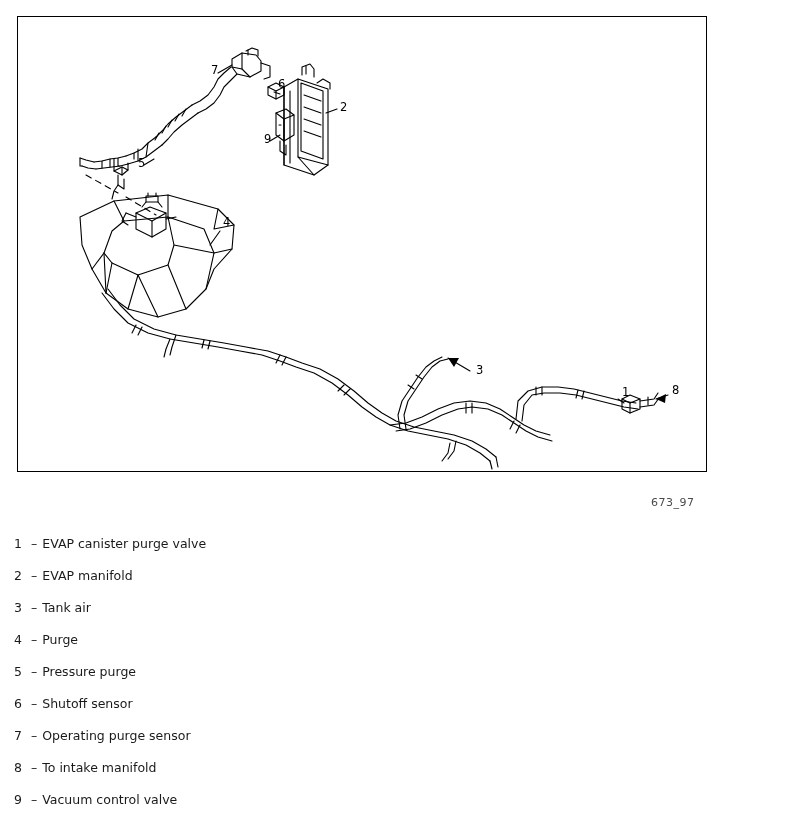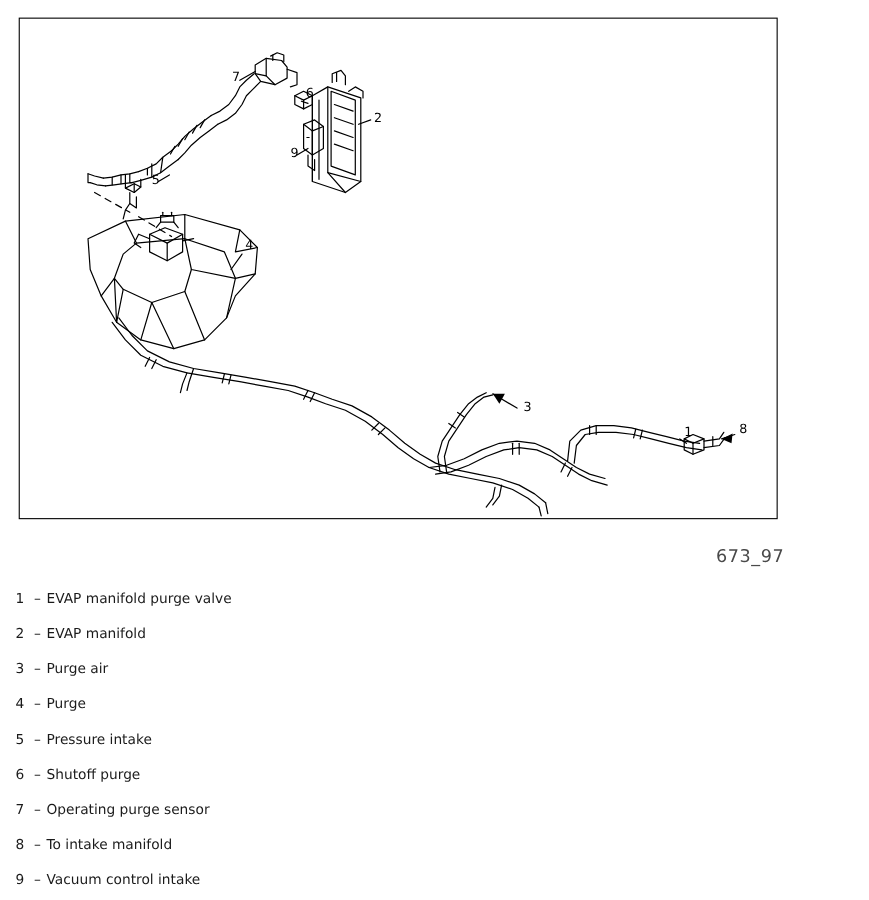--- a/index.html
+++ b/index.html
@@ -26,21 +26,21 @@
   }
   #figure-svg {
     position: absolute;
     left: 0;
     top: 0;
   }
   .fig-id {
     position: absolute;
     left: 651px;
     top: 496px;
-    font-size: 16px;
+    font-size: 11px;
     color: #4a4a4a;
     letter-spacing: 0.5px;
   }
   #legend {
     position: absolute;
     left: 14px;
     top: 536px;
     width: 700px;
   }
   .legend-row {
@@ -265,55 +265,55 @@
       </g>
   </svg>
 </div>
 
 <div class="fig-id">673_97</div>
 
 <div id="legend">
     <div class="legend-row">
       <span class="legend-num">1</span>
       <span class="legend-dash">–</span>
-      <span class="legend-label">EVAP manifold purge valve</span>
+      <span class="legend-label">EVAP canister purge valve</span>
     </div>
     <div class="legend-row">
       <span class="legend-num">2</span>
       <span class="legend-dash">–</span>
       <span class="legend-label">EVAP manifold</span>
     </div>
     <div class="legend-row">
       <span class="legend-num">3</span>
       <span class="legend-dash">–</span>
-      <span class="legend-label">Purge air</span>
+      <span class="legend-label">Tank air</span>
     </div>
     <div class="legend-row">
       <span class="legend-num">4</span>
       <span class="legend-dash">–</span>
       <span class="legend-label">Purge</span>
     </div>
     <div class="legend-row">
       <span class="legend-num">5</span>
       <span class="legend-dash">–</span>
-      <span class="legend-label">Pressure intake</span>
+      <span class="legend-label">Pressure purge</span>
     </div>
     <div class="legend-row">
       <span class="legend-num">6</span>
       <span class="legend-dash">–</span>
-      <span class="legend-label">Shutoff purge</span>
+      <span class="legend-label">Shutoff sensor</span>
     </div>
     <div class="legend-row">
       <span class="legend-num">7</span>
       <span class="legend-dash">–</span>
       <span class="legend-label">Operating purge sensor</span>
     </div>
     <div class="legend-row">
       <span class="legend-num">8</span>
       <span class="legend-dash">–</span>
       <span class="legend-label">To intake manifold</span>
     </div>
     <div class="legend-row">
       <span class="legend-num">9</span>
       <span class="legend-dash">–</span>
-      <span class="legend-label">Vacuum control intake</span>
+      <span class="legend-label">Vacuum control valve</span>
     </div>
   </div>
 
 </body></html>

